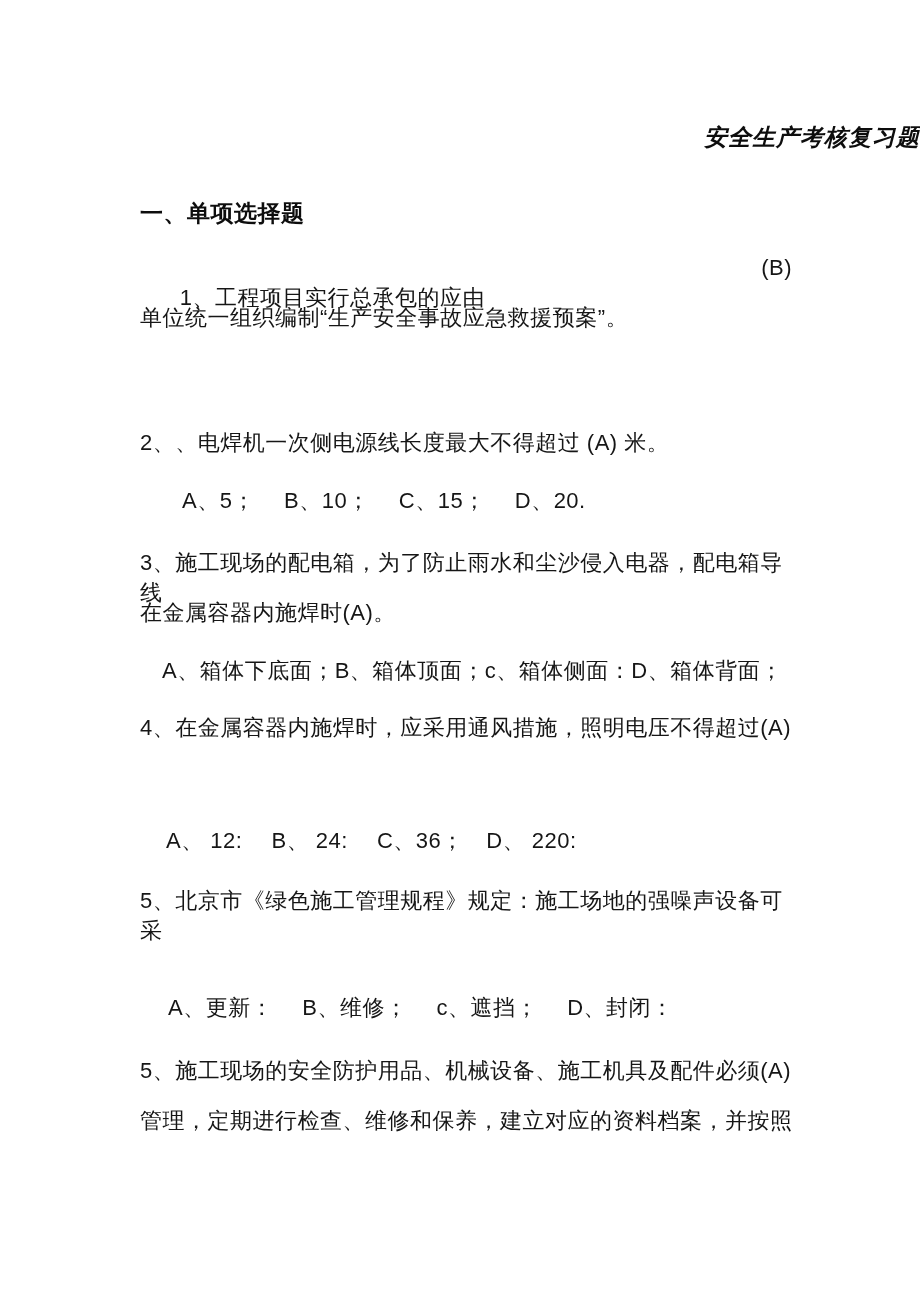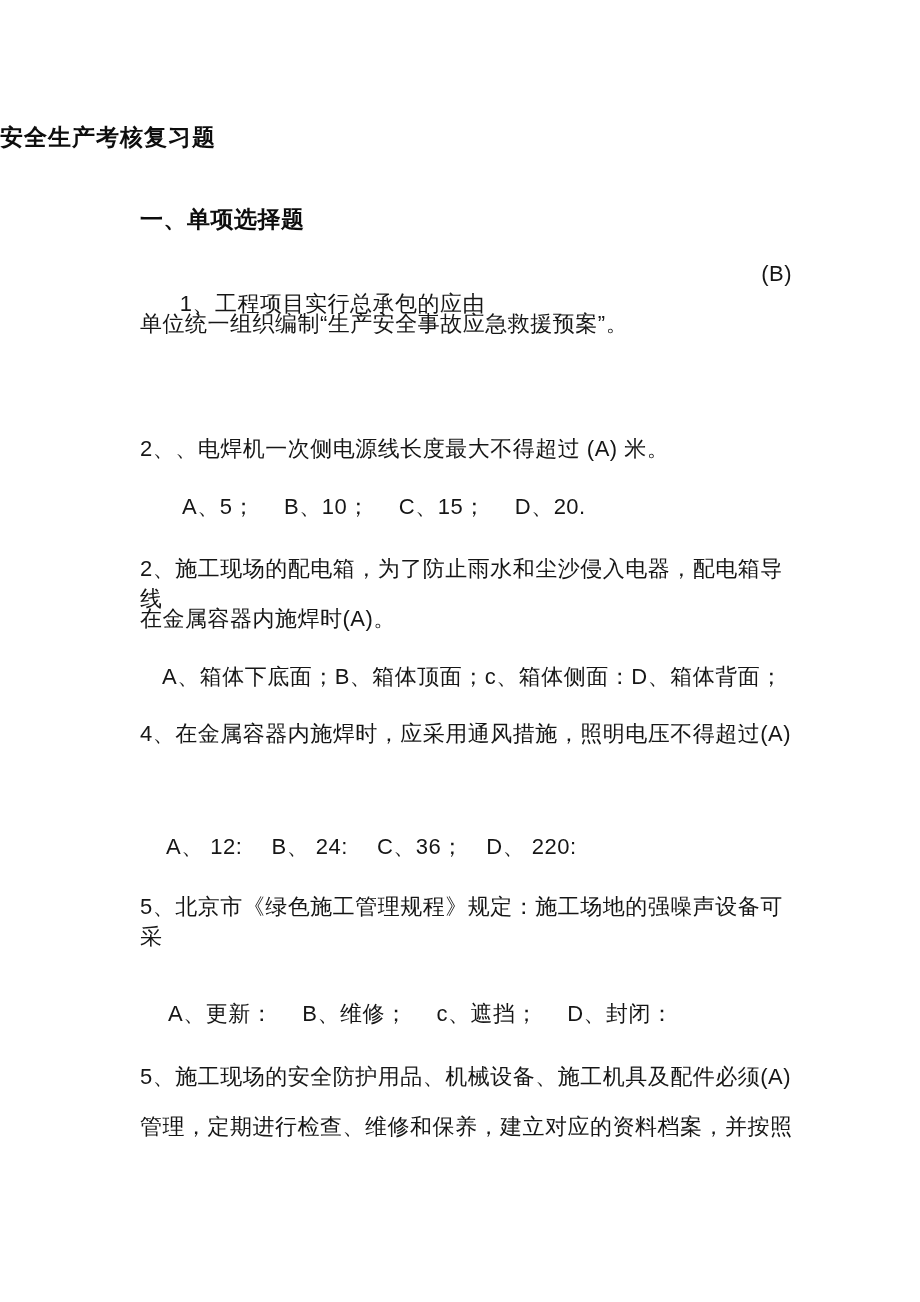--- a/index.html
+++ b/index.html
@@ -15,43 +15,44 @@
   .page {
     position: absolute;
     left: 0; top: 0;
     width: 920px; height: 1302px;
     background: #ffffff;
   }
   .content {
     position: absolute;
     left: 140px;
     width: 656px;
-    top: 16px;
+    top: 10px;
     height: 1270px;
   }
   .line {
     position: absolute;
     left: 0;
     width: 100%;
     font-size: 22px;
     line-height: 30px;
     letter-spacing: 0.5px;
     white-space: pre-wrap;
     color: #161616;
   }
   .doc-title {
     position: absolute;
     left: 0;
     width: 100%;
-    text-align: left;
+    text-align: right;
     font-size: 23px;
     font-weight: 700;
     line-height: 32px;
     letter-spacing: 1px;
     color: #0d0d0d;
+    font-style: italic;
   }
   .heading {
     font-weight: 700;
     font-size: 23px;
     color: #0d0d0d;
   }
   .answer-mark {
     position: absolute;
     right: 4px;
     top: 0;
@@ -69,21 +70,21 @@
 
     <div class="line" style="top:243px">
       <span>1、工程项目实行总承包的应由</span>
       <span class="answer-mark">(B)</span>
     </div>
     <div class="line" style="top:293px">单位统一组织编制“生产安全事故应急救援预案”。</div>
 
     <div class="line" style="top:418px">2、、电焊机一次侧电源线长度最大不得超过 (A) 米。</div>
     <div class="line" style="top:476px; padding-left:42px">A、5；　 B、10；　 C、15；　 D、20.</div>
 
-    <div class="line" style="top:538px">2、施工现场的配电箱，为了防止雨水和尘沙侵入电器，配电箱导线</div>
+    <div class="line" style="top:538px">3、施工现场的配电箱，为了防止雨水和尘沙侵入电器，配电箱导线</div>
     <div class="line" style="top:588px">在金属容器内施焊时(A)。</div>
     <div class="line" style="top:646px; padding-left:22px">A、箱体下底面；B、箱体顶面；c、箱体侧面：D、箱体背面；</div>
 
     <div class="line" style="top:703px">4、在金属容器内施焊时，应采用通风措施，照明电压不得超过(A)</div>
     <div class="line" style="top:816px; padding-left:26px">A、 12:　 B、 24:　 C、36；　D、 220:</div>
 
     <div class="line" style="top:876px">5、北京市《绿色施工管理规程》规定：施工场地的强噪声设备可采</div>
     <div class="line" style="top:983px; padding-left:28px">A、更新：　 B、维修；　 c、遮挡；　 D、封闭：</div>
 
     <div class="line" style="top:1046px">5、施工现场的安全防护用品、机械设备、施工机具及配件必须(A)</div>

